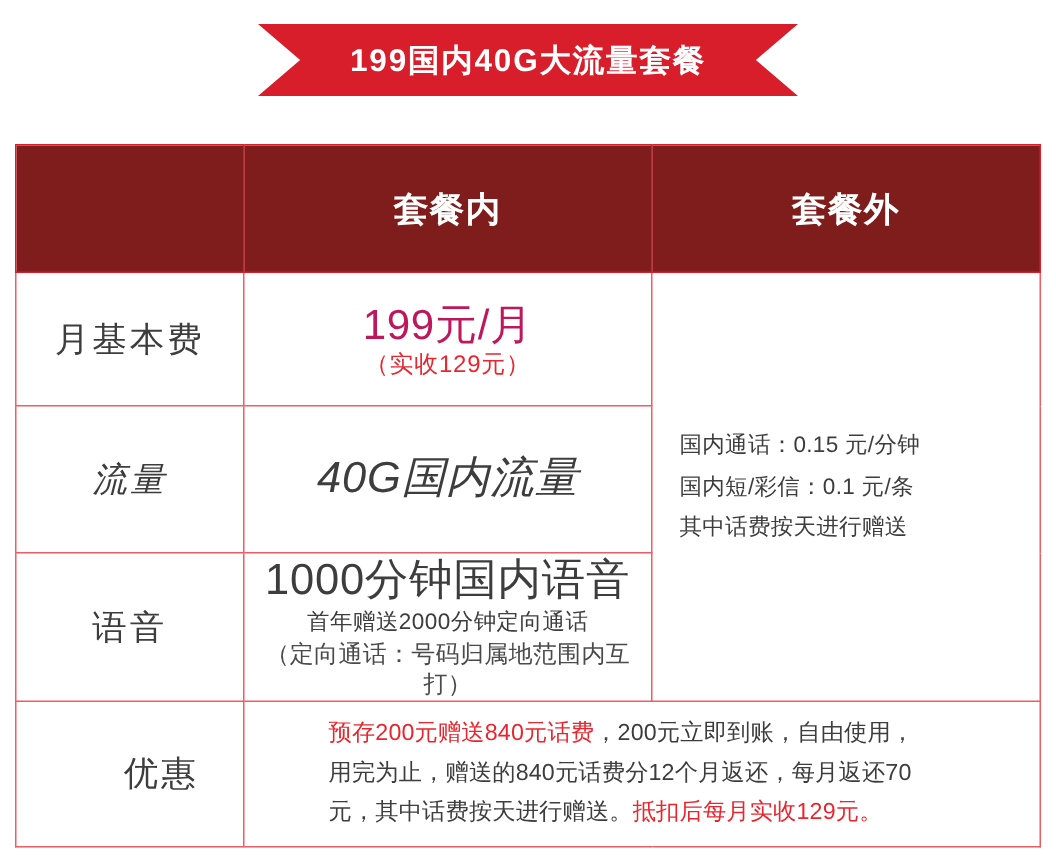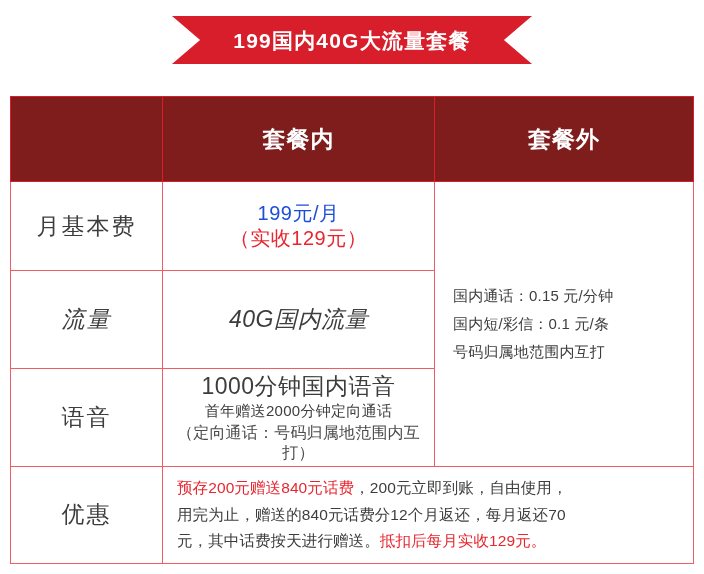--- a/index.html
+++ b/index.html
@@ -91,39 +91,39 @@
   .row-label {
     text-align: center;
     font-size: 23px;
     color: #3d3d3d;
     letter-spacing: 2px;
   }
 
   .r1 td { height: 88px; }
   .r2 td { height: 97px; font-style: italic; }
   .r3 td { height: 97px; }
-  .r4 td { height: 92px; }
+  .r4 td { height: 92px; padding-left: 42px; }
 
   
   .cell-center {
     text-align: center;
     line-height: 1.25;
   }
   .big-line {
-    font-size: 20px;
-    color: #1d4ed8;
+    font-size: 28px;
+    color: #be185d;
     letter-spacing: 0.5px;
   }
   .big-line-lg {
-    font-size: 23px;
+    font-size: 29px;
     color: #3d3d3d;
     letter-spacing: 0.5px;
   }
   .red-line {
-    font-size: 20px;
+    font-size: 16px;
     color: #e8262f;
     letter-spacing: 0.5px;
   }
   .sub-line {
     font-size: 15px;
     color: #3d3d3d;
     margin-top: 1px;
     letter-spacing: 0.3px;
   }
   .sub-line-sm {
@@ -195,21 +195,21 @@
         <td class="row-label">月基本费</td>
         <td class="cell-center">
           <div class="big-line">199元/月</div>
           <div class="red-line">（实收129元）</div>
         </td>
 
         <td rowspan="3">
           <div class="outplan-box">
             <div class="outplan-line">国内通话：0.15 元/分钟</div>
             <div class="outplan-line">国内短/彩信：0.1 元/条</div>
-            <div class="outplan-line">号码归属地范围内互打</div>
+            <div class="outplan-line">其中话费按天进行赠送</div>
           </div>
         </td>
       </tr>
 
       <tr class="r2">
         <td class="row-label">流量</td>
         <td class="cell-center">
           <div class="big-line-lg">40G国内流量</div>
         </td>
       </tr>

